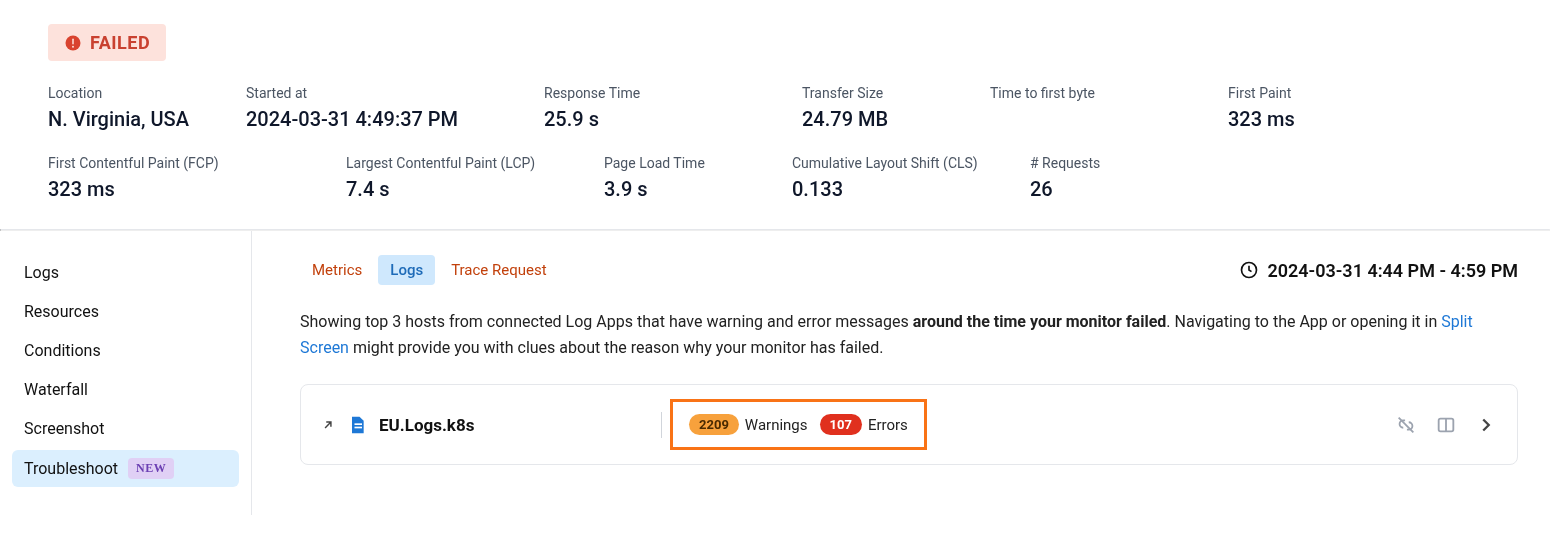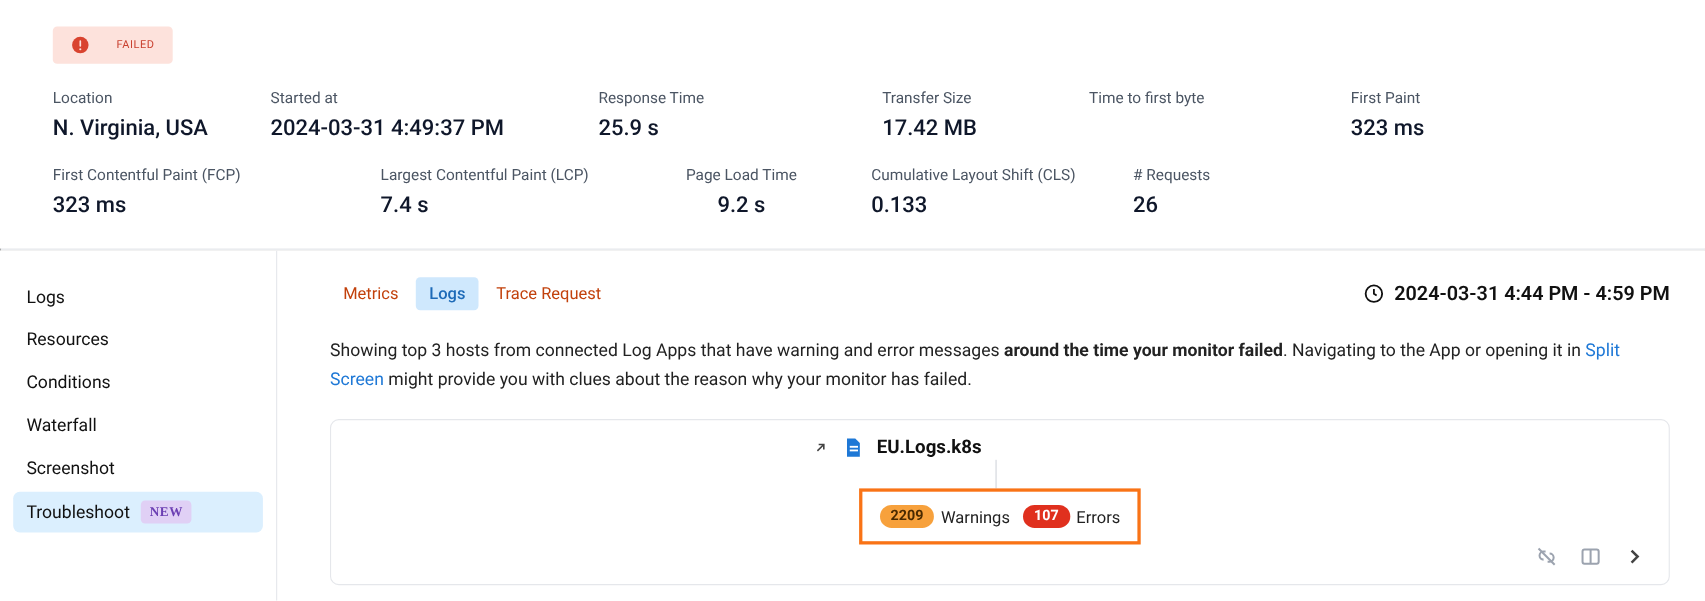--- a/index.html
+++ b/index.html
@@ -12,25 +12,25 @@
       overflow: hidden;
     }
 
     .top-section {
       padding: 24px 48px 28px 48px;
     }
 
     .status-badge {
       display: inline-flex;
       align-items: center;
-      gap: 24px;
+      gap: 8px;
       background: #fde2dc;
       color: #c94130;
-      font-weight: 400;
-      font-size: 10px;
+      font-weight: 700;
+      font-size: 18px;
       padding: 8px 16px;
       border-radius: 4px;
       letter-spacing: 0.5px;
       margin-bottom: 24px;
     }
     .status-badge svg { display: block; }
 
     .metrics-grid {
       display: flex;
       flex-wrap: wrap;
@@ -41,21 +41,21 @@
     .metric-row1 .metric, .metric { }
     .metric { display: flex; flex-direction: column; gap: 6px; min-width: 140px; }
     .m-loc { width: 150px; }
     .m-start { width: 250px; }
     .m-rt { width: 210px; }
     .m-ts { width: 110px; }
     .m-ttfb { width: 190px; }
     .m-fp { width: 150px; }
     .m-fcp { width: 250px; }
     .m-lcp { width: 210px; }
-    .m-plt { width: 110px; text-align: center; }
+    .m-plt { width: 110px; }
     .m-cls { width: 190px; }
     .m-req { width: 120px; }
     .metric-label { color: #4b5563; font-size: 14px; }
     .metric-value { color: #0f172a; font-size: 20px; font-weight: 500; }
 
     .divider { border-top: 1px solid #e5e7eb; margin: 0; }
 
     .bottom-section {
       display: flex;
     }
@@ -121,21 +121,20 @@
     }
     .description .bold { font-weight: 700; }
     .description a { color: #1e78d6; text-decoration: none; }
 
     .log-card {
       border: 1px solid #e5e7eb;
       border-radius: 8px;
       padding: 14px 20px;
       display: flex;
       align-items: center;
-      flex-direction: column;
     }
     .log-card-left {
       display: flex;
       align-items: center;
       gap: 12px;
       width: 340px;
       flex-shrink: 0;
     }
     .log-card-left svg { display: block; }
     .log-title { font-size: 17px; font-weight: 700; color: #111; }
@@ -191,41 +190,41 @@
     <div class="metric m-start">
       <span class="metric-label">Started at</span>
       <span class="metric-value">2024-03-31 4:49:37 PM</span>
     </div>
     <div class="metric m-rt">
       <span class="metric-label">Response Time</span>
       <span class="metric-value">25.9 s</span>
     </div>
     <div class="metric m-ts">
       <span class="metric-label">Transfer Size</span>
-      <span class="metric-value">17.42 MB</span>
+      <span class="metric-value">24.79 MB</span>
     </div>
     <div class="metric m-ttfb">
       <span class="metric-label">Time to first byte</span>
     </div>
 
     <div class="metric m-fp">
       <span class="metric-label">First Paint</span>
       <span class="metric-value">323 ms</span>
     </div>
     <div class="metric m-fcp">
       <span class="metric-label">First Contentful Paint (FCP)</span>
       <span class="metric-value">323 ms</span>
     </div>
     <div class="metric m-lcp">
       <span class="metric-label">Largest Contentful Paint (LCP)</span>
       <span class="metric-value">7.4 s</span>
     </div>
     <div class="metric m-plt">
       <span class="metric-label">Page Load Time</span>
-      <span class="metric-value">9.2 s</span>
+      <span class="metric-value">3.9 s</span>
     </div>
     <div class="metric m-cls">
       <span class="metric-label">Cumulative Layout Shift (CLS)</span>
       <span class="metric-value">0.133</span>
     </div>
     <div class="metric m-req">
       <span class="metric-label"># Requests</span>
       <span class="metric-value">26</span>
     </div>
   </div>

